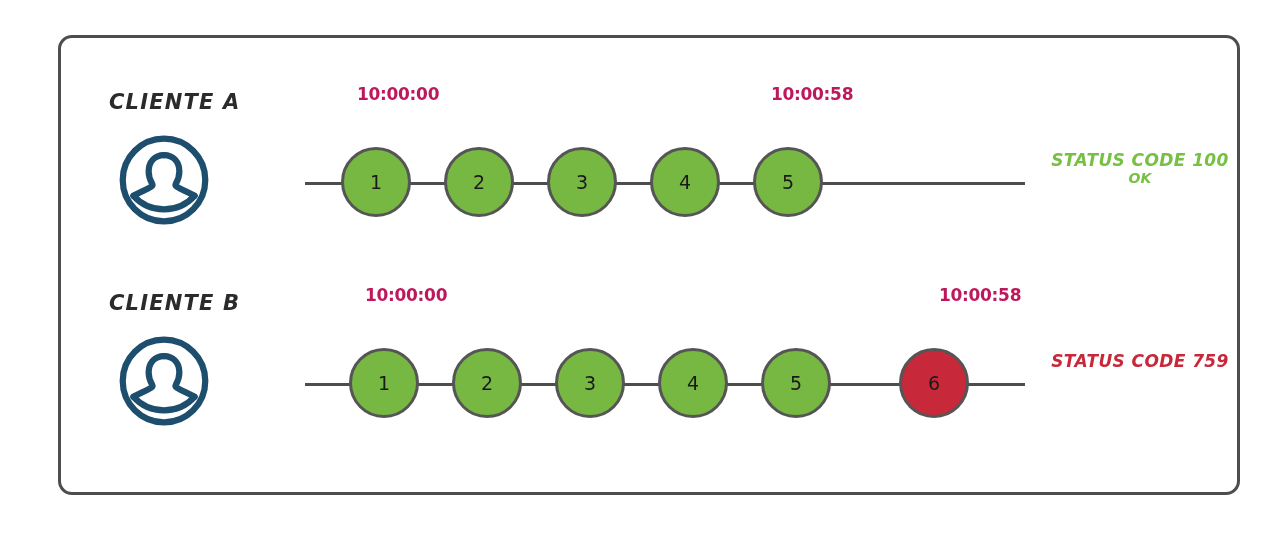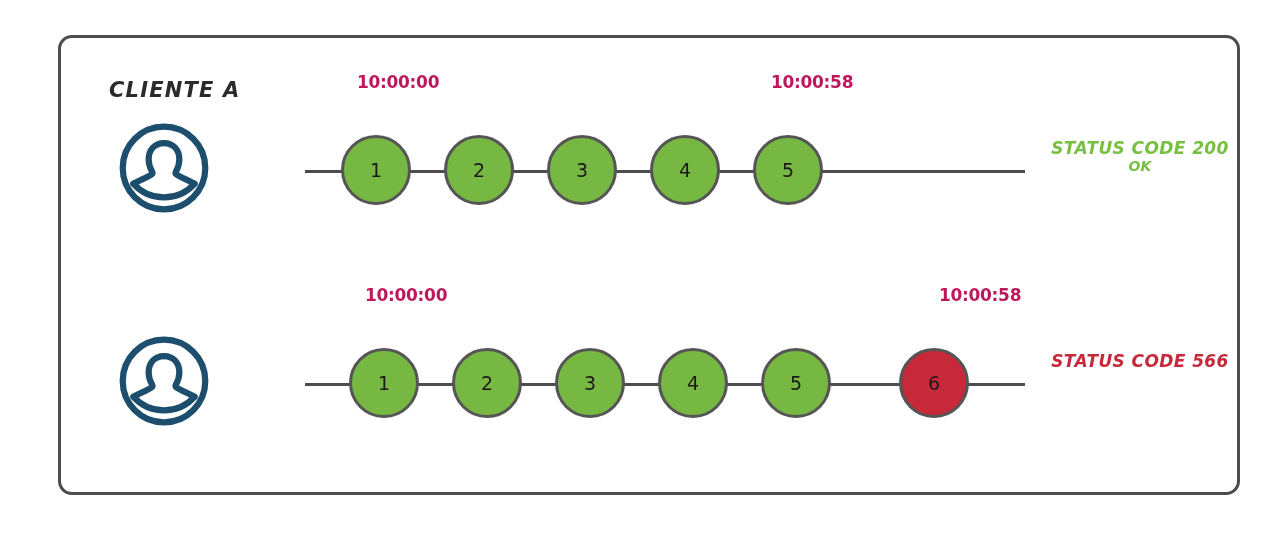--- a/index.html
+++ b/index.html
@@ -29,21 +29,21 @@
   }
 
   
   .row {
     position: absolute;
     left: 0;
     top: 0;
     width: 100%;
     height: 200px;
   }
-  .row-a { top: 22px; }
+  .row-a { top: 34px; }
   .row-b { top: 235px; }
 
   
   .client-label {
     position: absolute;
     left: 48px;
     top: 18px;
     font-family: "DejaVu Sans", sans-serif;
     font-size: 21px;
     font-style: italic;
@@ -172,29 +172,30 @@
 
       <div class="track track-a"></div>
 
       <div class="node ok" style="left:36px;">1</div>
       <div class="node ok" style="left:139px;">2</div>
       <div class="node ok" style="left:242px;">3</div>
       <div class="node ok" style="left:345px;">4</div>
       <div class="node ok" style="left:448px;">5</div>
 
       <div class="status ok" style="left:730px;">
-        <span class="l1">STATUS CODE 200</span>
+        <span class="l1">STATUS CODE 100</span>
         <span class="l2">OK</span>
       </div>
 
     </div>
   </div>
 
   <div class="row row-b">
 
+    <div class="client-label">CLIENTE B</div>
 
     <div class="avatar">
       <svg viewBox="0 0 100 100" aria-hidden="true">
         <circle cx="50" cy="50" r="43" fill="none" stroke="#1d4e6e" stroke-width="6.5"></circle>
         <path d="M50 24
                  c-10 0 -16 7.5 -16 17
                  c0 6 2 10 3.5 12.5
                  c0.8 1.4 0.4 2.6 -0.8 3.4
                  c-6 3.8 -13.5 6.2 -18.5 9.6" fill="none" stroke="#1d4e6e" stroke-width="6.5" stroke-linecap="round"></path>
         <path d="M50 24
@@ -215,19 +216,19 @@
       <div class="track track-b"></div>
 
       <div class="node ok" style="left:44px;">1</div>
       <div class="node ok" style="left:147px;">2</div>
       <div class="node ok" style="left:250px;">3</div>
       <div class="node ok" style="left:353px;">4</div>
       <div class="node ok" style="left:456px;">5</div>
       <div class="node err" style="left:594px;">6</div>
 
       <div class="status err" style="left:730px;">
-        <span class="l1">STATUS CODE 566</span>
+        <span class="l1">STATUS CODE 759</span>
       </div>
 
     </div>
   </div>
 
 </div>
 
 </body></html>

